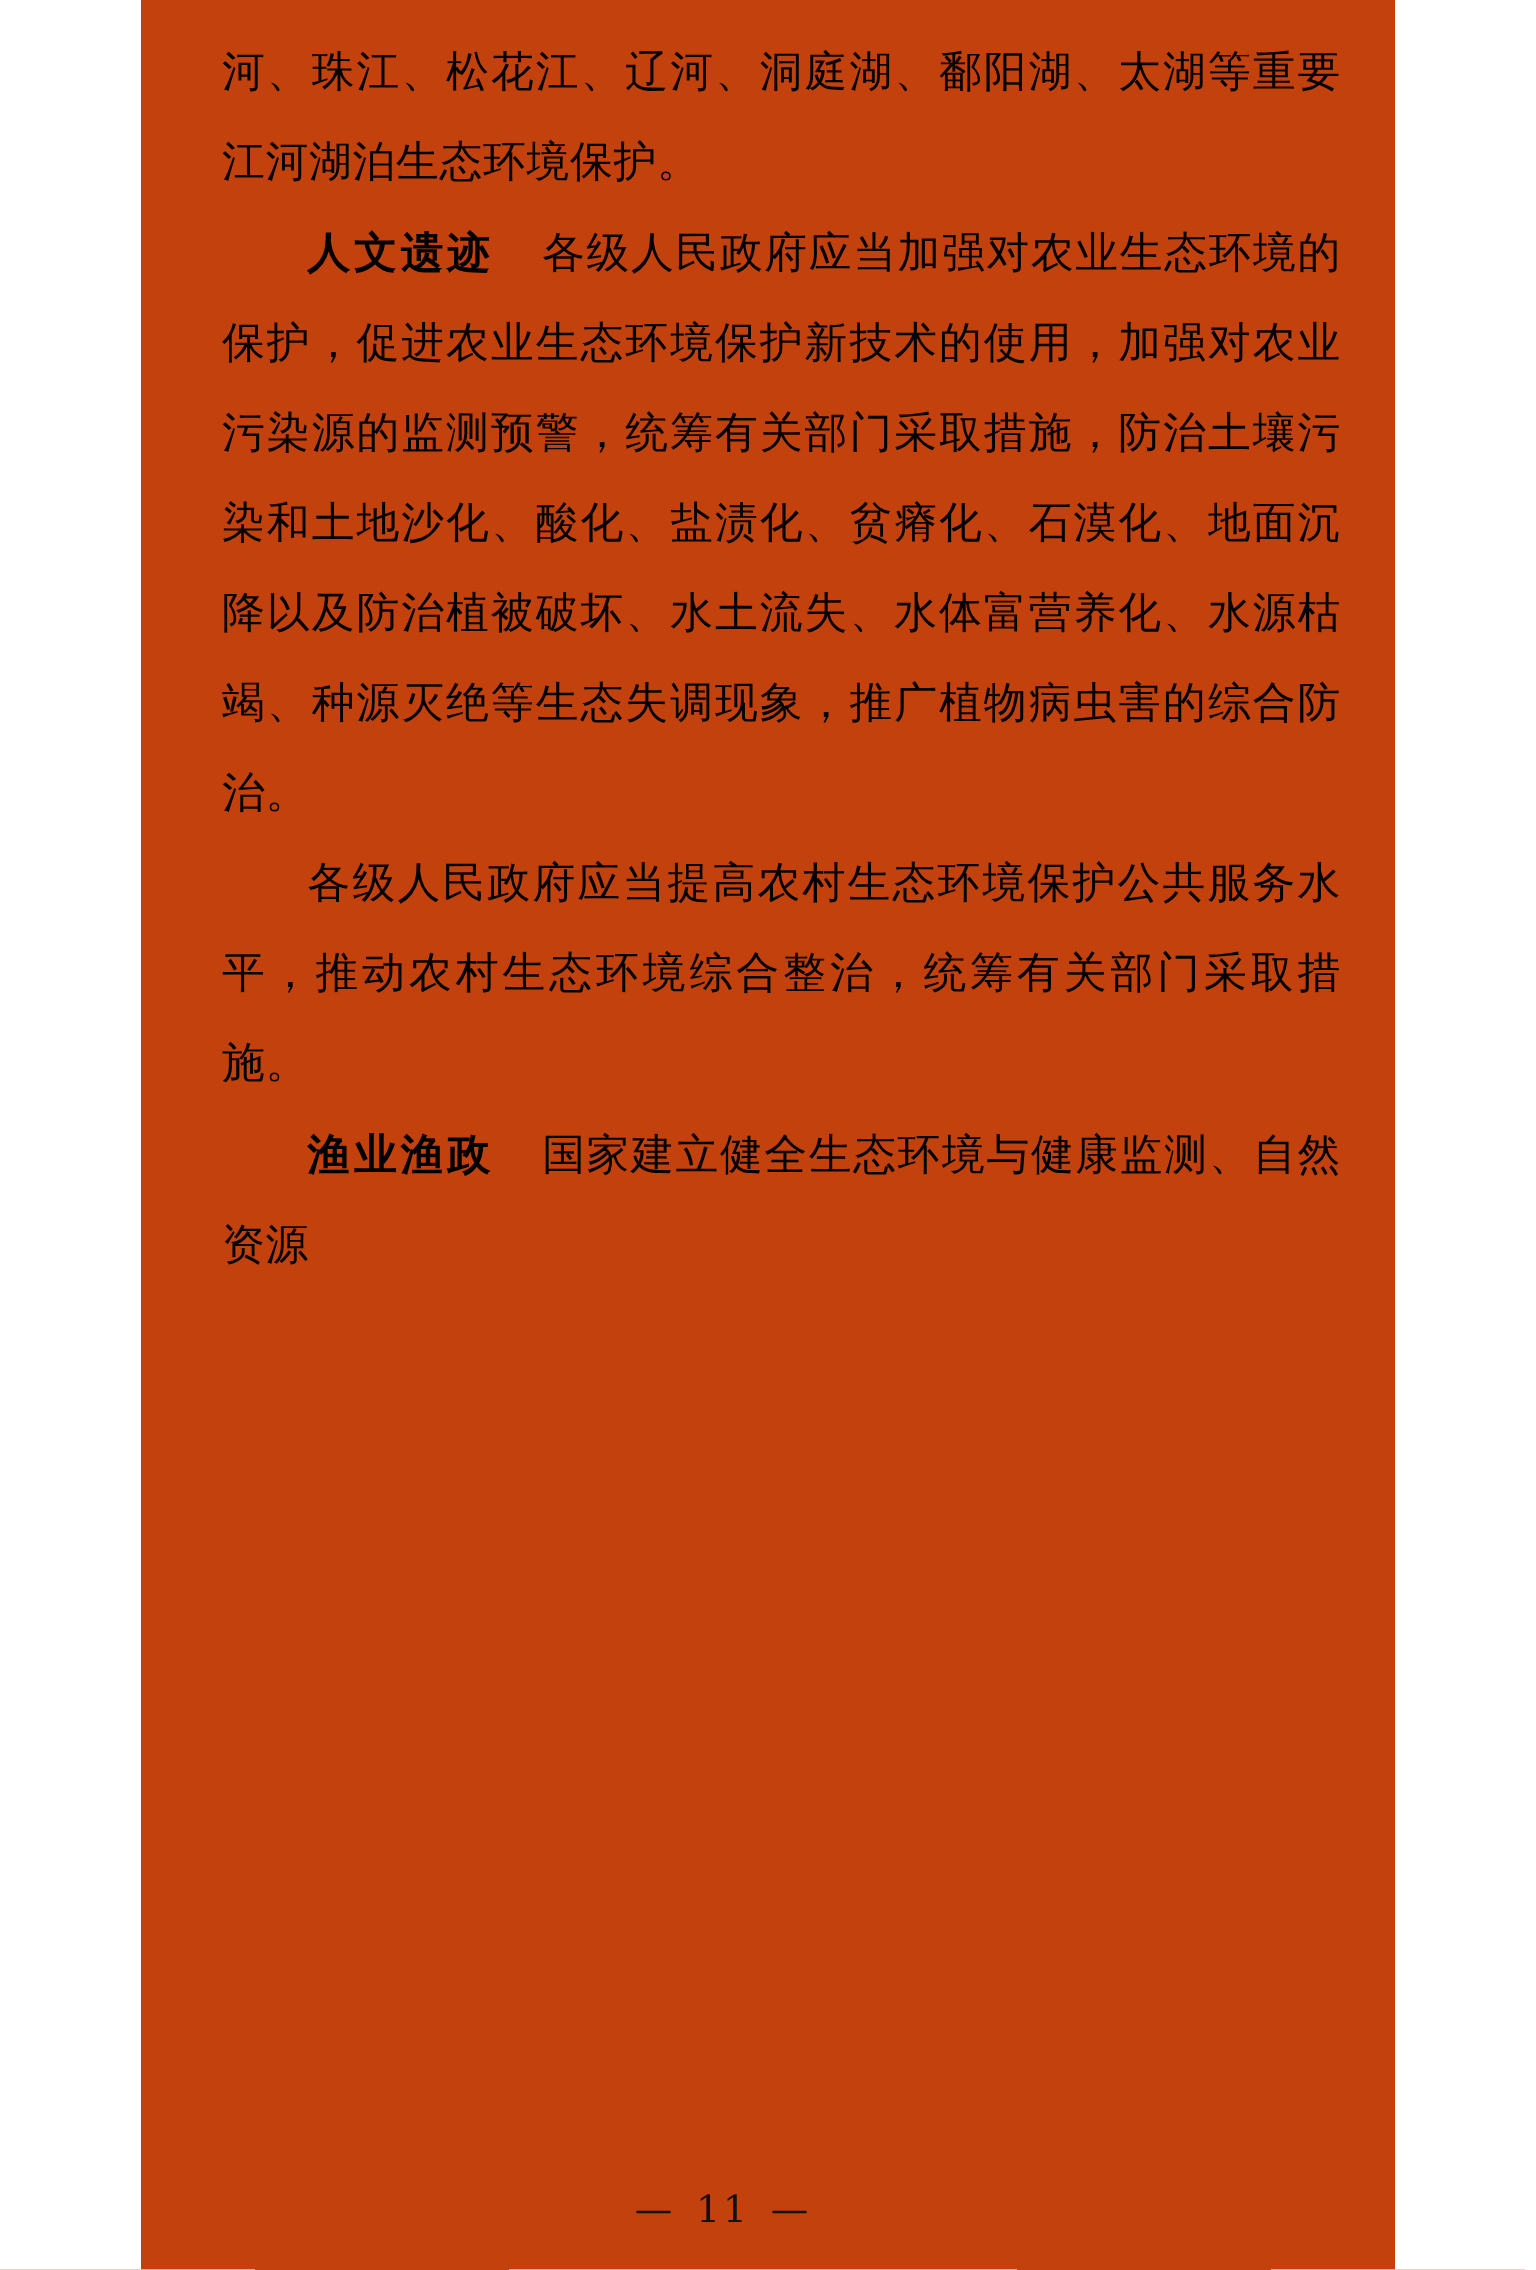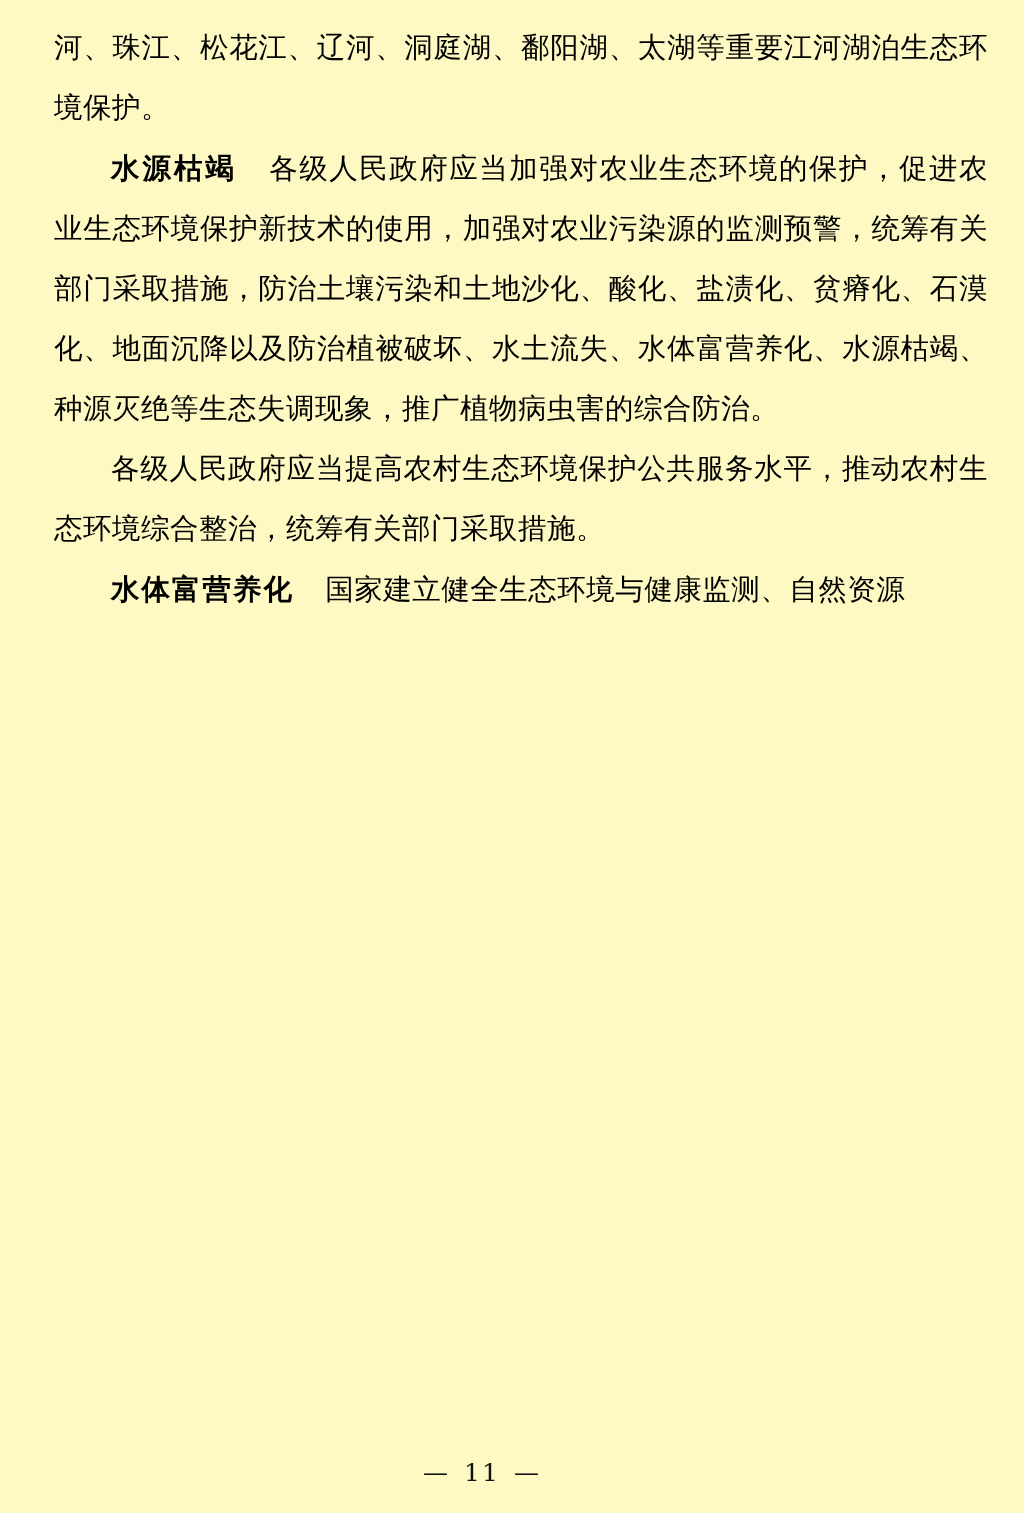--- a/index.html
+++ b/index.html
@@ -2,24 +2,24 @@
 <html><head>
 <meta charset="utf-8">
 <style>
   html, body {
     margin: 0;
     padding: 0;
     background: #ffffff;
   }
   .page {
     position: relative;
-    width: 1024px;
+    width: 836px;
     height: 1513px;
     margin: 0 auto;
-    background: #fef9c3;
+    background: #c2410c;
     box-sizing: border-box;
     padding: 18px 36px 0 54px;
     font-family: "DejaVu Serif", "Liberation Serif", serif;
     color: #000000;
     overflow: hidden;
   }
   .body-text {
     font-size: 28.5px;
     line-height: 60px;
     text-align: justify;
@@ -64,30 +64,30 @@
 
   <div class="body-text">
 
     <p>
       <span>河、珠江、松花江、辽河、洞庭湖、鄱阳湖、太湖等重要江河湖泊生态环境保护。</span>
     </p>
 
 
 
     <p class="indent">
-      <span class="art-label">水源枯竭</span><span class="art-gap"></span><span>各级人民政府应当加强对农业生态环境的保护，促进农业生态环境保护新技术的使用，加强对农业污染源的监测预警，统筹有关部门采取措施，防治土壤污染和土地沙化、酸化、盐渍化、贫瘠化、石漠化、地面沉降以及防治植被破坏、水土流失、水体富营养化、水源枯竭、种源灭绝等生态失调现象，推广植物病虫害的综合防治。</span>
+      <span class="art-label">人文遗迹</span><span class="art-gap"></span><span>各级人民政府应当加强对农业生态环境的保护，促进农业生态环境保护新技术的使用，加强对农业污染源的监测预警，统筹有关部门采取措施，防治土壤污染和土地沙化、酸化、盐渍化、贫瘠化、石漠化、地面沉降以及防治植被破坏、水土流失、水体富营养化、水源枯竭、种源灭绝等生态失调现象，推广植物病虫害的综合防治。</span>
     </p>
 
     <p class="indent">
       <span>各级人民政府应当提高农村生态环境保护公共服务水平，推动农村生态环境综合整治，统筹有关部门采取措施。</span>
     </p>
 
 
     <p class="indent">
-      <span class="art-label">水体富营养化</span><span class="art-gap"></span><span>国家建立健全生态环境与健康监测、自然资源</span>
+      <span class="art-label">渔业渔政</span><span class="art-gap"></span><span>国家建立健全生态环境与健康监测、自然资源</span>
     </p>
 
   </div>
 
   <div class="footer">
     <span class="pg-dash">—</span><span>11</span><span class="pg-dash">—</span>
   </div>
 
 </div>
 

